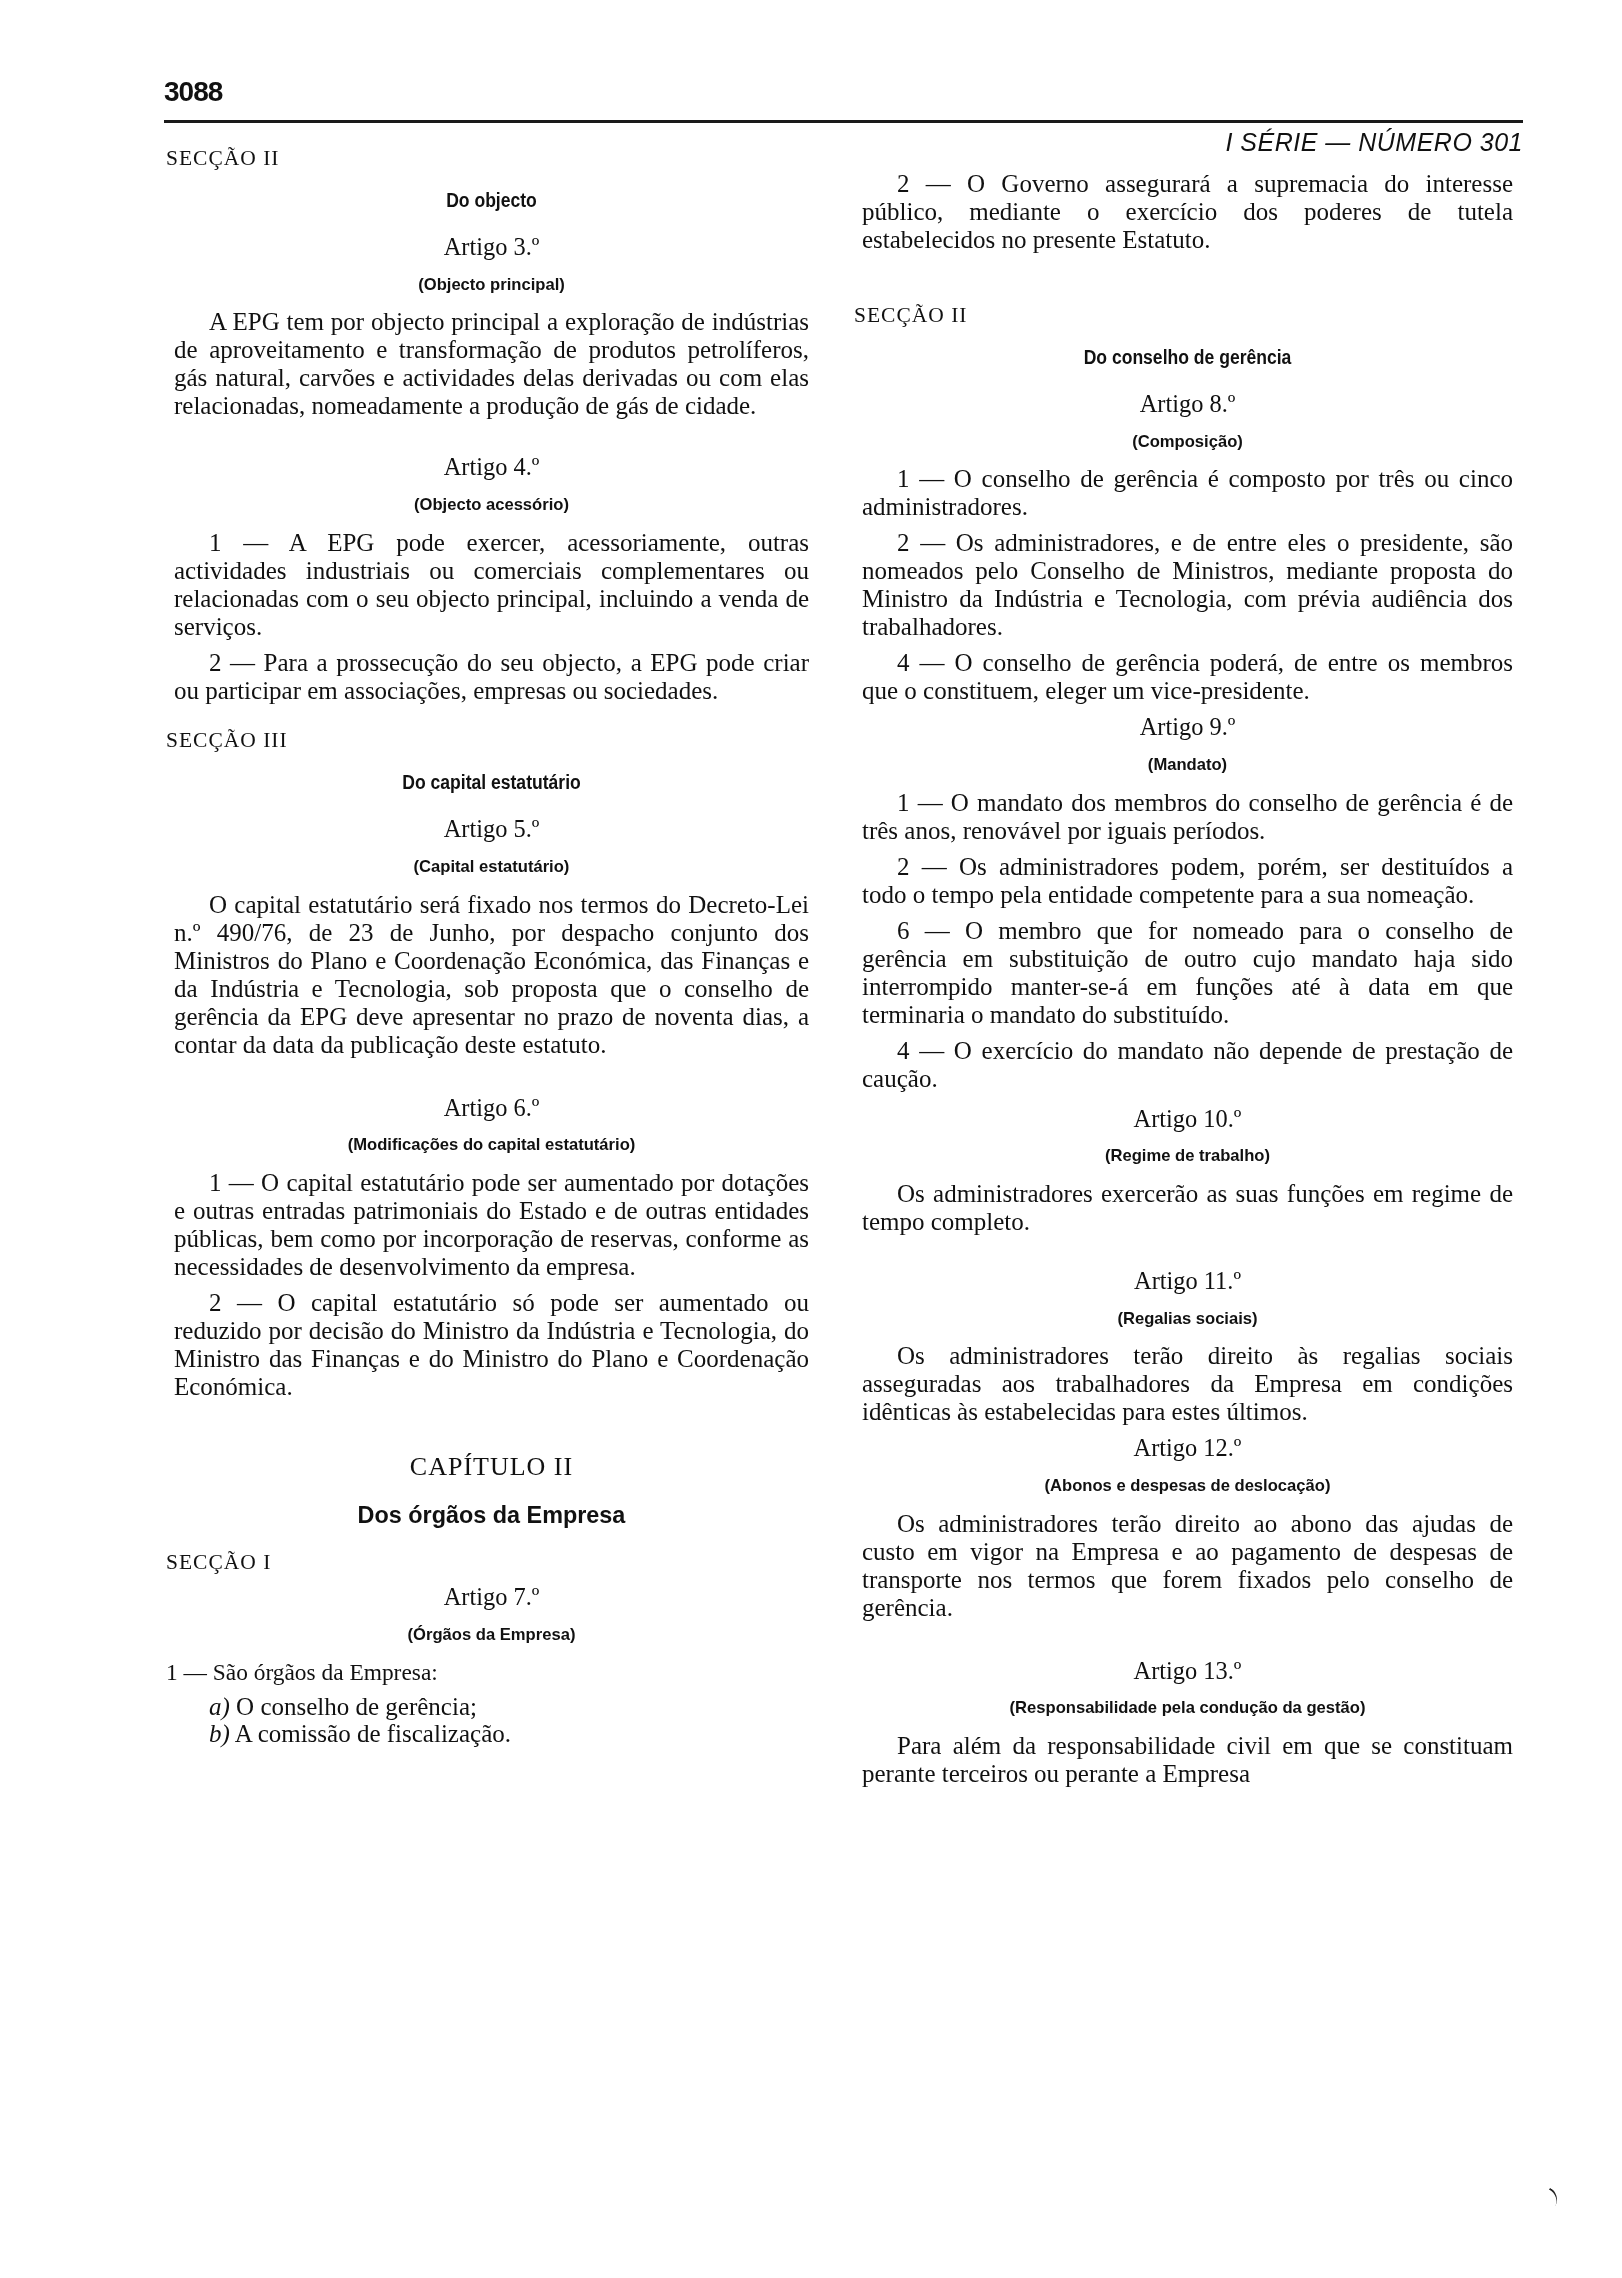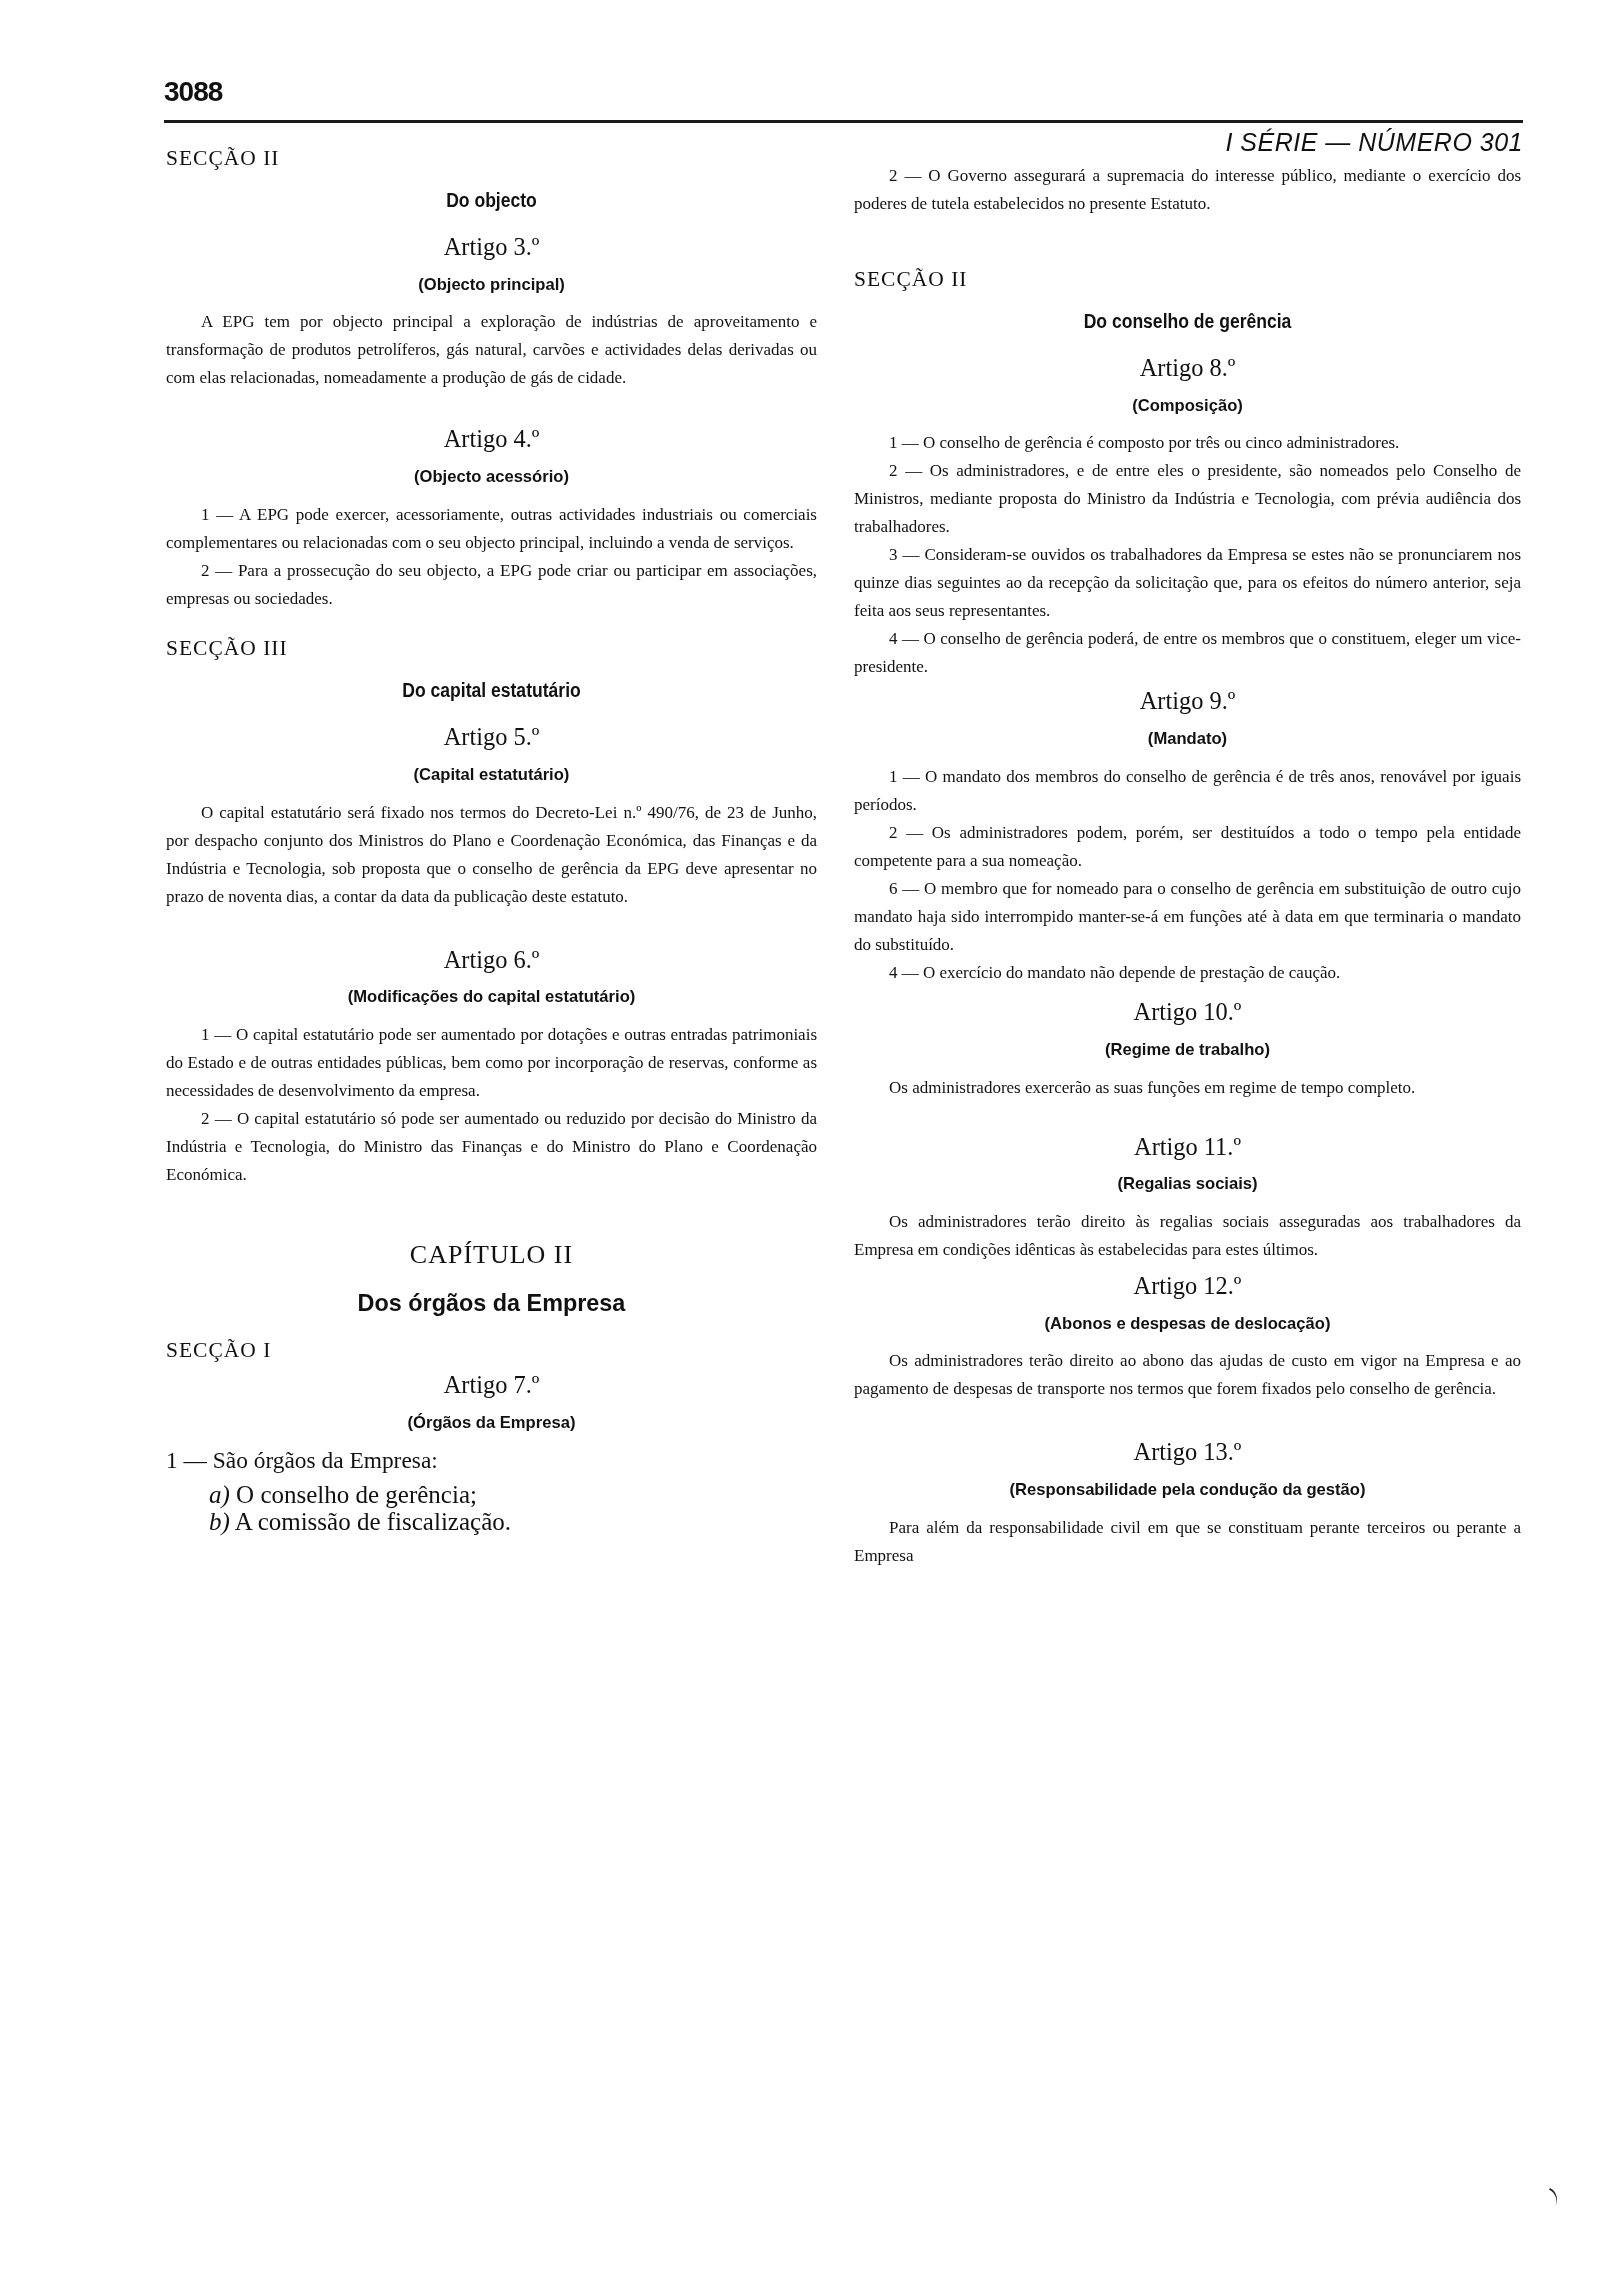--- a/index.html
+++ b/index.html
@@ -36,22 +36,22 @@
     font-weight: bold; font-size: 23.4px; margin: 0 0 21.5px 0;
   }
   .art {
     text-align: center; font-size: 24.4px; margin: 27px 0 13.7px 0;
   }
   .art-title {
     text-align: center; font-family: "Liberation Sans", "DejaVu Sans", sans-serif;
     font-weight: bold; font-size: 16.6px; margin: 0 0 13.7px 0;
   }
   .para {
-    font-size: 17px; line-height: 28px; text-align: justify; text-indent: 35px;
-    margin: 0; hyphens: manual;
+    font-size: 25px; line-height: 28px; text-align: justify; text-indent: 35px;
+    margin: 8px; hyphens: manual;
   }
   .list-line { font-size: 23.4px; line-height: 29px; margin: 0; }
   .list-sub { font-size: 25px; line-height: 27px; margin: 0 0 0 43px; }
   .list-sub i { font-style: italic; }
   .first { margin-top: 0; }
   .corner-mark {
     position: absolute; left: 1545px; top: 2190px; width: 13.7px; height: 13.7px;
     border-top: 2px solid #222; border-radius: 0 13.7px 0 0; transform: rotate(30deg);
   }
 </style>
@@ -107,21 +107,20 @@
 <div class="column col-right" style="top:162px">
   <p class="para">2 — O Governo assegurará a supremacia do interesse público, mediante o exercício dos poderes de tutela estabelecidos no presente Estatuto.</p>
 
   <div class="sec-label" style="margin-top:49px">SECÇÃO II</div>
   <div class="sec-title">Do conselho de gerência</div>
 
   <div class="art" style="margin-top:11.7px">Artigo 8.º</div>
   <div class="art-title">(Composição)</div>
   <p class="para">1 — O conselho de gerência é composto por três ou cinco administradores.</p>
   <p class="para">2 — Os administradores, e de entre eles o presidente, são nomeados pelo Conselho de Ministros, mediante proposta do Ministro da Indústria e Tecnologia, com prévia audiência dos trabalhadores.</p>
-  <p class="para">3 — Consideram-se ouvidos os trabalhadores da Empresa se estes não se pronunciarem nos quinze dias seguintes ao da recepção da solicitação que, para os efeitos do número anterior, seja feita aos seus representantes.</p>
   <p class="para">4 — O conselho de gerência poderá, de entre os membros que o constituem, eleger um vice-presidente.</p>
 
   <div class="art" style="margin-top:5.9px">Artigo 9.º</div>
   <div class="art-title">(Mandato)</div>
   <p class="para">1 — O mandato dos membros do conselho de gerência é de três anos, renovável por iguais períodos.</p>
   <p class="para">2 — Os administradores podem, porém, ser destituídos a todo o tempo pela entidade competente para a sua nomeação.</p>
   <p class="para">6 — O membro que for nomeado para o conselho de gerência em substituição de outro cujo mandato haja sido interrompido manter-se-á em funções até à data em que terminaria o mandato do substituído.</p>
   <p class="para">4 — O exercício do mandato não depende de prestação de caução.</p>
 
   <div class="art" style="margin-top:11.7px">Artigo 10.º</div>

